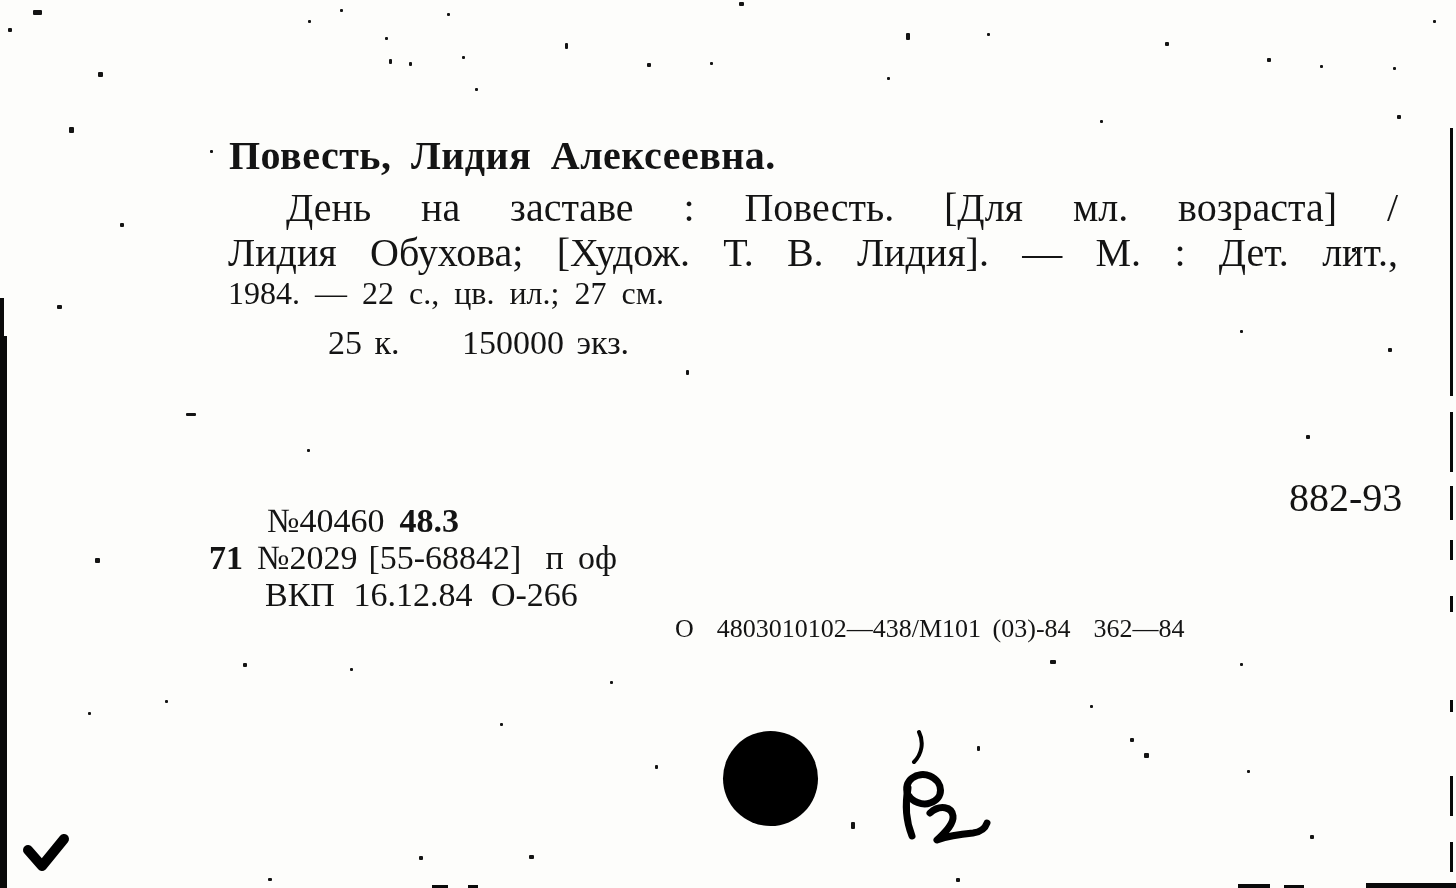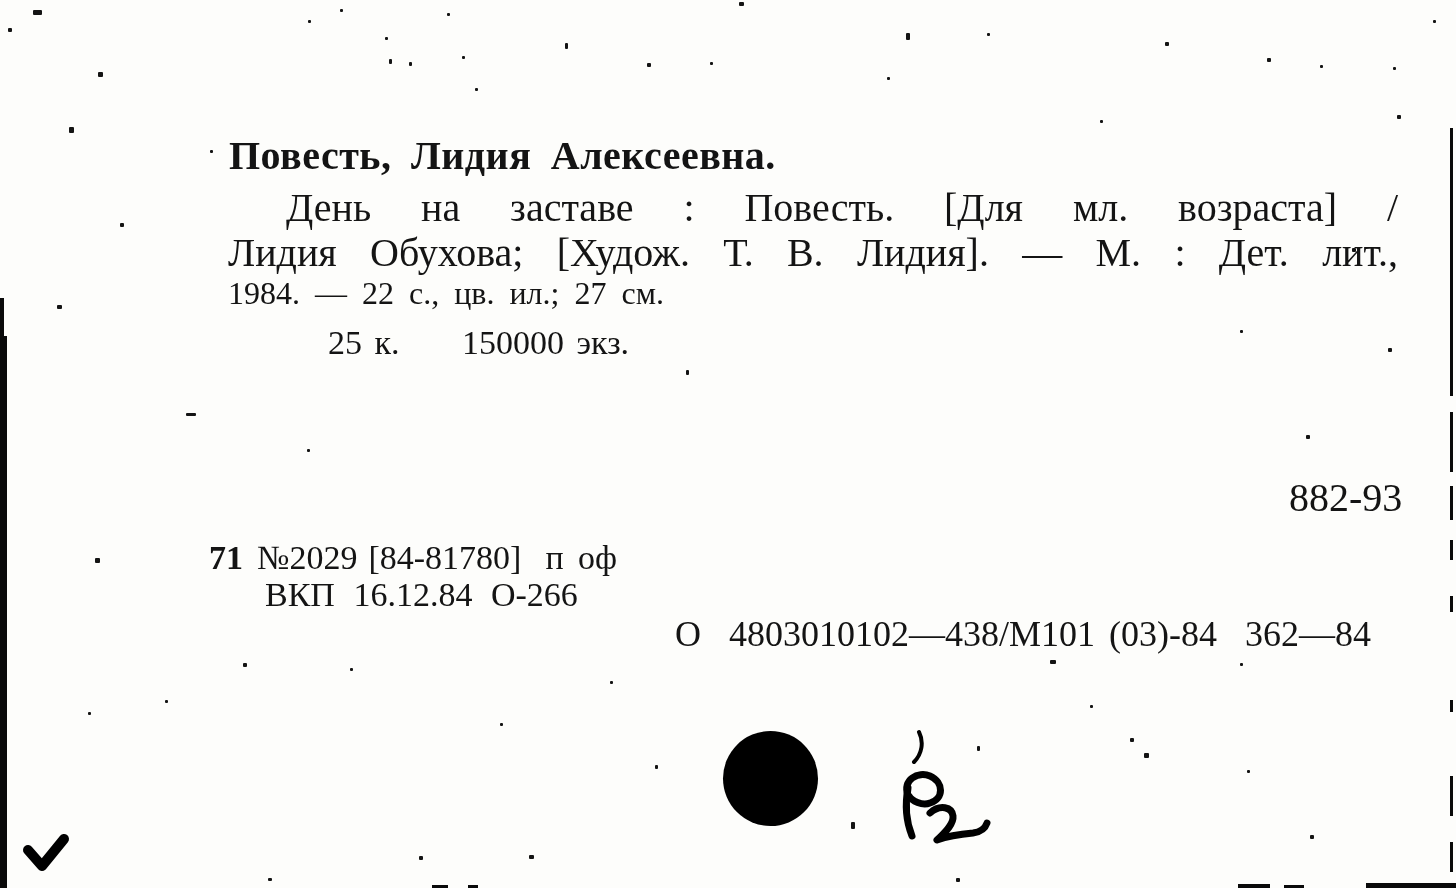--- a/index.html
+++ b/index.html
@@ -25,43 +25,44 @@
   .tracing{left:298px;top:398px;font-size:36px;word-spacing:6px;}
   .cardnum{left:1289px;top:476px;font-size:40px;}
   .cat-a{left:267px;top:502px;font-size:34px;}
   .cat-a .cls{font-weight:700;margin-left:15px;}
   .cat-b{left:209px;top:539px;font-size:34px;}
   .cat-b .idx{font-weight:700;}
   .cat-b .ord{margin-left:14px;}
   .cat-b .brk{margin-left:11px;}
   .cat-b .suf{margin-left:24px;word-spacing:6px;}
   .cat-c{left:265px;top:576px;font-size:34px;word-spacing:10px;}
-  .pubcode{left:675px;top:615px;font-size:36px;word-spacing:5px;}
+  .pubcode{left:675px;top:615px;font-size:26px;word-spacing:5px;}
   .hole{
     position:absolute;left:723px;top:731px;width:95px;height:95px;
     background:#000;border-radius:50%;
   }
   .speck{position:absolute;background:#141414;border-radius:1px;}
   .edge{position:absolute;background:#0a0a0a;}
   svg{position:absolute;overflow:visible;}
 </style>
 </head>
 <body>
 
 <div id="scan">
 
   <div class="line author">Повесть, Лидия Алексеевна.</div>
   <div class="line just desc1">День на заставе : Повесть. [Для мл. возраста] /</div>
   <div class="line just desc2">Лидия Обухова; [Худож. Т. В. Лидия]. — М. : Дет. лит.,</div>
   <div class="line desc3">1984. — 22 с., цв. ил.; 27 см.</div>
   <div class="line price">25 к.     150000 экз.</div>
   <div class="line cardnum">882-93</div>
 
+  <div class="line cat-a"><span>№40460</span><span class="cls">48.3</span></div>
 
-  <div class="line cat-b"><span class="idx">71</span><span class="ord">№2029</span><span class="brk">[84-81780]</span><span class="suf">п оф</span></div>
+  <div class="line cat-b"><span class="idx">71</span><span class="ord">№2029</span><span class="brk">[55-68842]</span><span class="suf">п оф</span></div>
 
   <div class="line cat-c">ВКП 16.12.84 О-266</div>
   <div class="line pubcode">О  4803010102—438/М101 (03)-84  362—84</div>
 
   <div class="hole"></div>
 
   <svg style="left:896px;top:726px;" width="110" height="125" viewBox="0 0 110 125" fill="none" stroke="#000" stroke-linecap="round" stroke-linejoin="round">
     <path d="M23,6 C28,16 26,28 18,36" stroke-width="4"></path>
     <path d="M12,62 C9,78 10,95 16,110" stroke-width="7"></path>
     <path d="M12,69 C6,54 22,45 34,50 C48,56 48,73 34,77 C26,80 16,75 13,70" stroke-width="7"></path>

